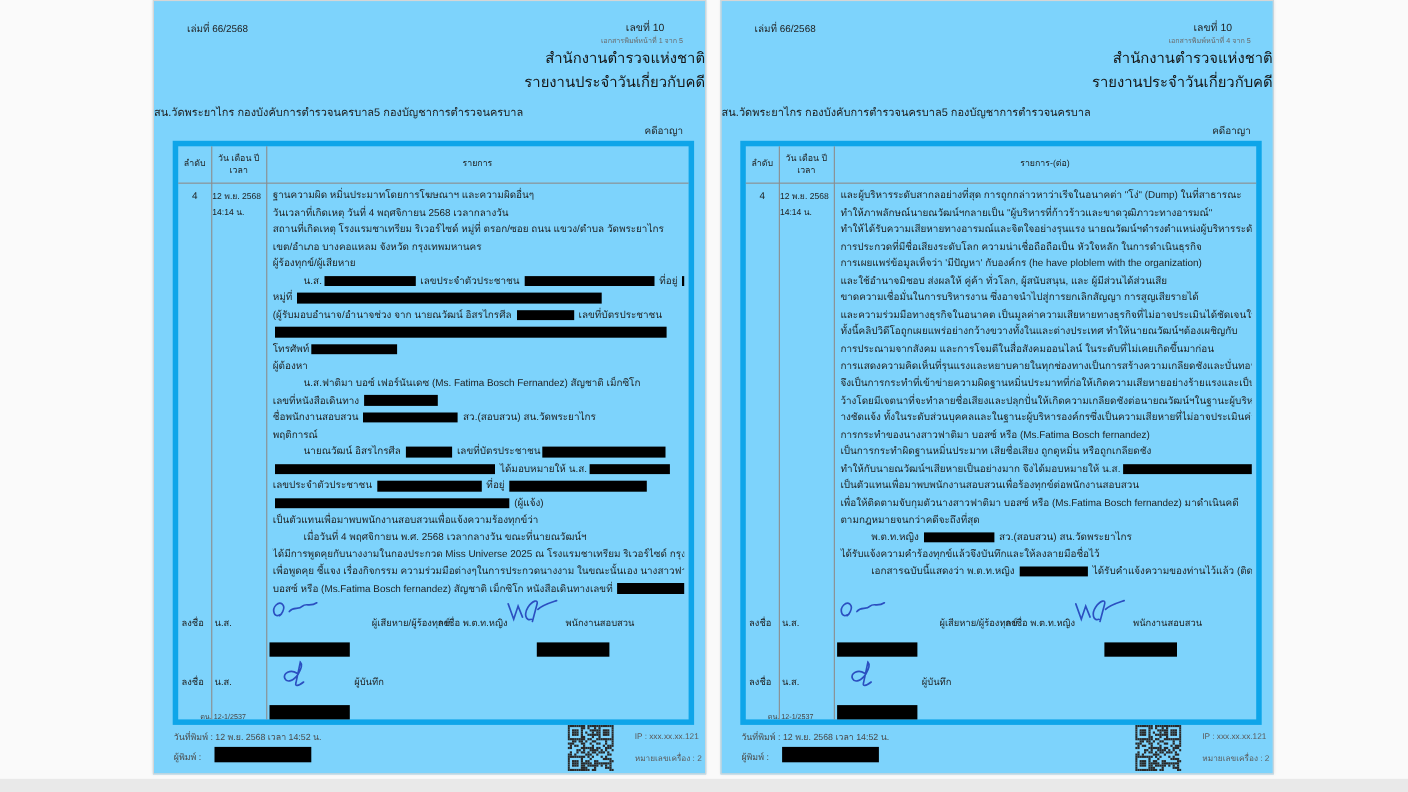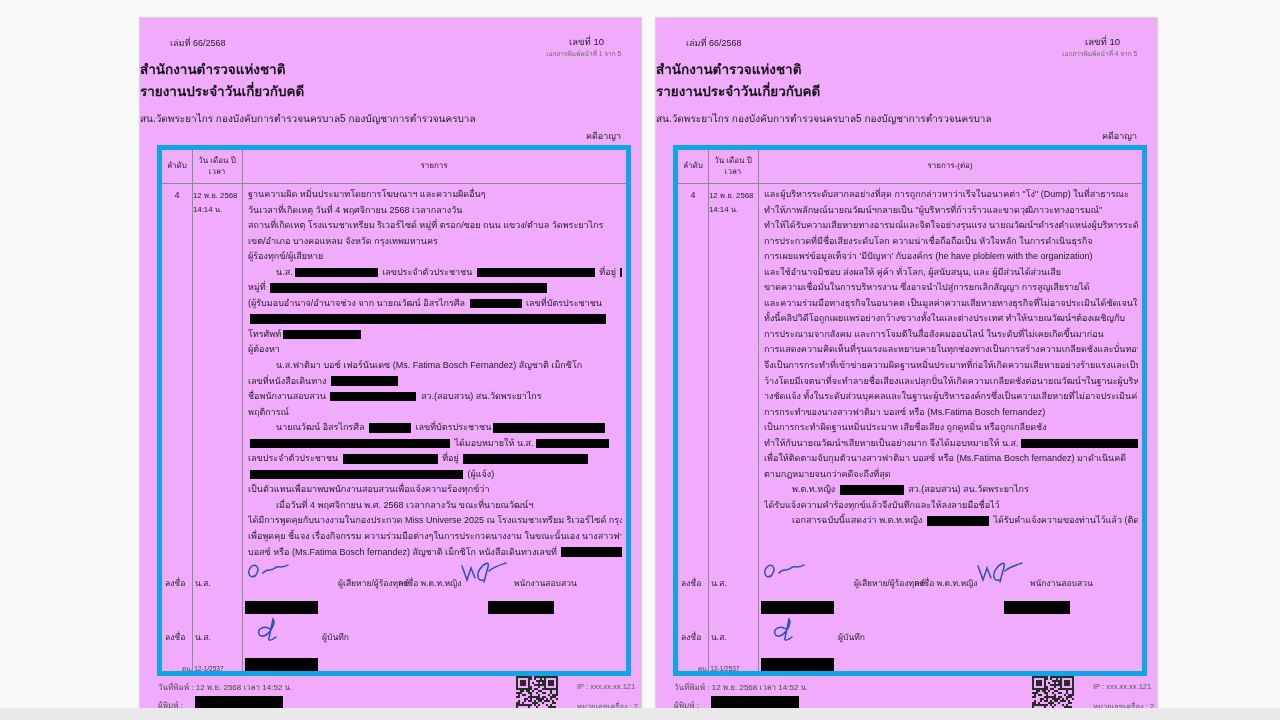--- a/index.html
+++ b/index.html
@@ -4,30 +4,30 @@
 <style>
   html,body{margin:0;padding:0;}
   body{
     width:1280px;height:720px;position:relative;overflow:hidden;
     background:#fafafa;
     font-family:"Liberation Sans","DejaVu Sans",sans-serif;
     color:#1e1e1e;
   }
   .bottom-strip{position:absolute;left:0;right:0;bottom:0;height:12px;background:#e9e9e9;}
   .page{
-    position:absolute;top:17px;width:503px;height:704px;background:#f0abfc;
+    position:absolute;top:0;width:503px;height:704px;background:#7dd3fc;
     border:1px solid #d6d6d6;box-shadow:0 0 3px rgba(0,0,0,.10);
     box-sizing:border-box;
   }
   .page-left{left:139px;}
   .page-right{left:655px;}
   .vol{position:absolute;left:30px;top:18px;font-size:9px;}
   .docnum{position:absolute;right:37px;top:16px;font-size:9.5px;}
   .sheet{position:absolute;right:20px;top:31px;font-size:6.5px;color:#6a6a6a;}
-  .t1,.t2{position:absolute;left:0;right:0;text-align:left;font-size:13.5px;font-weight:700;color:#161616;}
+  .t1,.t2{position:absolute;left:0;right:0;text-align:right;font-size:13.5px;font-weight:400;color:#161616;}
   .t1{top:40px;}
   .t2{top:62px;}
   .station{position:absolute;left:0;right:0;text-align:left;top:93px;font-size:10px;}
   .casetype{position:absolute;right:20px;top:111px;font-size:9px;}
   .doc-table{position:absolute;left:17px;top:127px;width:474px;height:531px;border:5px solid #0ea5e9;box-sizing:border-box;}
   .vline{position:absolute;top:0;bottom:0;width:1px;background:#8c8c8c;}
   .v1{left:30px;}
   .v2{left:80px;}
   .thead{position:absolute;left:0;right:0;top:0;height:33px;border-bottom:1px solid #8c8c8c;display:flex;}
   .th{display:flex;flex-direction:column;align-items:center;justify-content:center;font-size:8px;line-height:1.3;}
@@ -438,20 +438,21 @@
         <div class="bline"><span>และความร่วมมือทางธุรกิจในอนาคต เป็นมูลค่าความเสียหายทางธุรกิจที่ไม่อาจประเมินได้ชัดเจนในทันที</span></div>
         <div class="bline"><span>ทั้งนี้คลิปวิดีโอถูกเผยแพร่อย่างกว้างขวางทั้งในและต่างประเทศ ทำให้นายณวัฒน์ฯต้องเผชิญกับ</span></div>
         <div class="bline"><span>การประณามจากสังคม และการโจมตีในสื่อสังคมออนไลน์ ในระดับที่ไม่เคยเกิดขึ้นมาก่อน</span></div>
         <div class="bline"><span>การแสดงความคิดเห็นที่รุนแรงและหยาบคายในทุกช่องทางเป็นการสร้างความเกลียดชังและบั่นทอนศักดิ์</span></div>
         <div class="bline"><span>จึงเป็นการกระทำที่เข้าข่ายความผิดฐานหมิ่นประมาทที่ก่อให้เกิดความเสียหายอย่างร้ายแรงและเป็นวงก</span></div>
         <div class="bline"><span>ว้างโดยมีเจตนาที่จะทำลายชื่อเสียงและปลุกปั่นให้เกิดความเกลียดชังต่อนายณวัฒน์ฯในฐานะผู้บริหารอย่</span></div>
         <div class="bline"><span>างชัดแจ้ง ทั้งในระดับส่วนบุคคลและในฐานะผู้บริหารองค์กรซึ่งเป็นความเสียหายที่ไม่อาจประเมินค่าได้</span></div>
         <div class="bline"><span>การกระทำของนางสาวฟาติมา บอสซ์ หรือ (Ms.Fatima Bosch fernandez)</span></div>
         <div class="bline"><span>เป็นการกระทำผิดฐานหมิ่นประมาท เสียชื่อเสียง ถูกดูหมิ่น หรือถูกเกลียดชัง</span></div>
         <div class="bline"><span>ทำให้กับนายณวัฒน์ฯเสียหายเป็นอย่างมาก จึงได้มอบหมายให้ น.ส.</span><span class="redact" style="width: 128px;"></span></div>
+        <div class="bline"><span>เป็นตัวแทนเพื่อมาพบพนักงานสอบสวนเพื่อร้องทุกข์ต่อพนักงานสอบสวน</span></div>
         <div class="bline"><span>เพื่อให้ติดตามจับกุมตัวนางสาวฟาติมา บอสซ์ หรือ (Ms.Fatima Bosch fernandez) มาดำเนินคดี</span></div>
         <div class="bline"><span>ตามกฎหมายจนกว่าคดีจะถึงที่สุด</span></div>
         <div class="bline ind"><span>พ.ต.ท.หญิง </span><span class="redact" style="width: 64px;"></span><span> สว.(สอบสวน) สน.วัดพระยาไกร</span></div>
         <div class="bline"><span>ได้รับแจ้งความคำร้องทุกข์แล้วจึงบันทึกและให้ลงลายมือชื่อไว้</span></div>
         <div class="bline ind"><span>เอกสารฉบับนี้แสดงว่า พ.ต.ท.หญิง </span><span class="redact" style="width: 62px;"></span><span> ได้รับคำแจ้งความของท่านไว้แล้ว (ติดต่อ</span></div>
       </div>
 
     <div class="sg sg-l1">ลงชื่อ</div>
     <div class="sg sg-p1">น.ส.</div>
     <svg class="sig sig1" width="54" height="28" viewBox="0 0 54 28">

